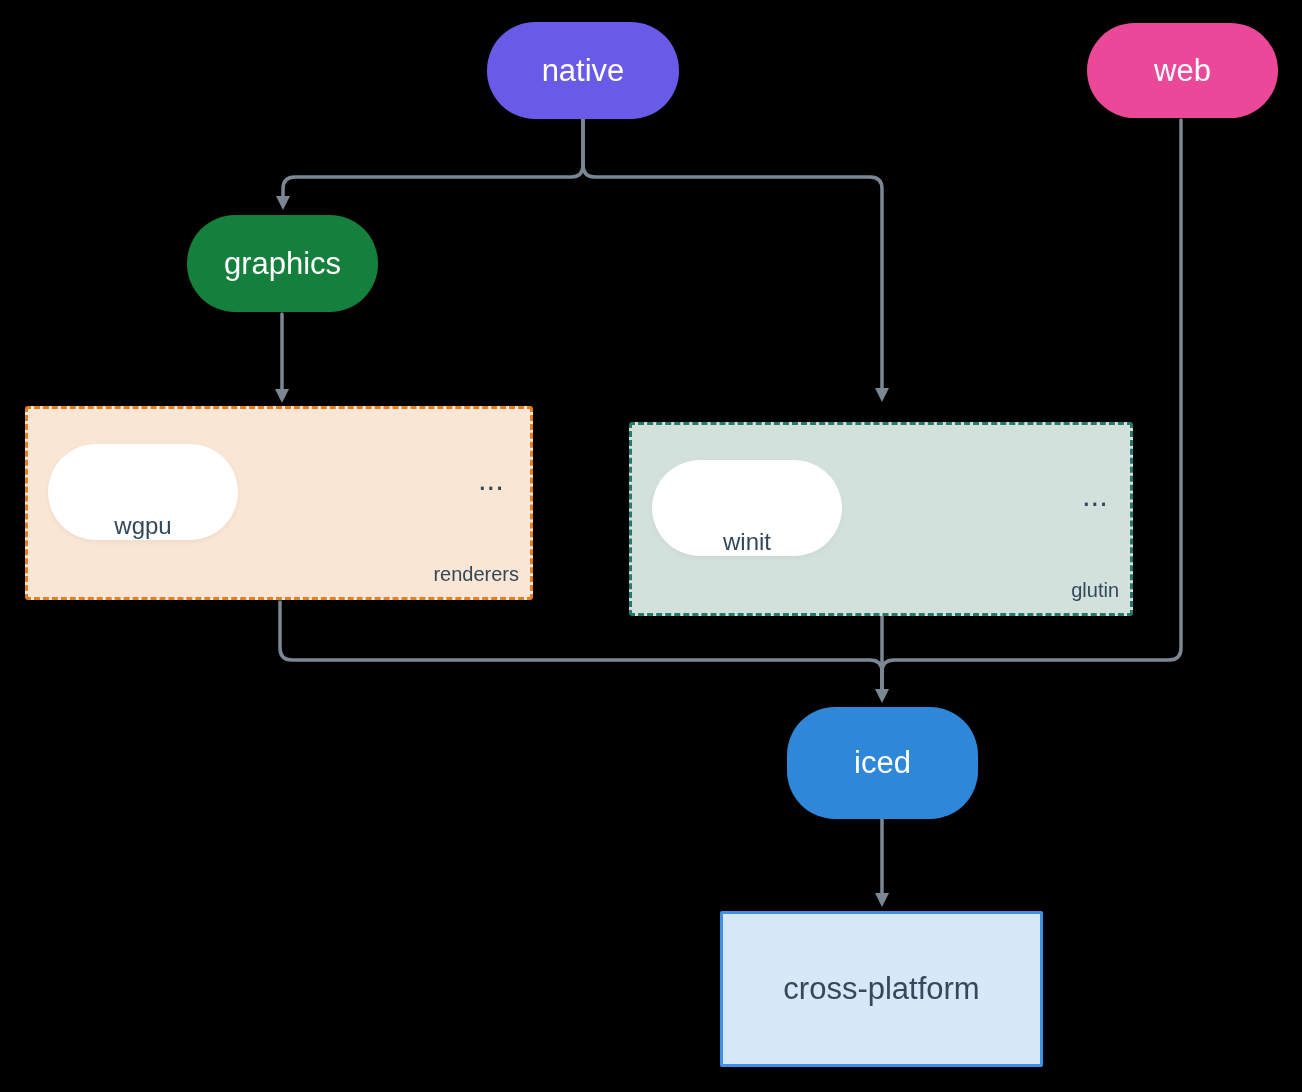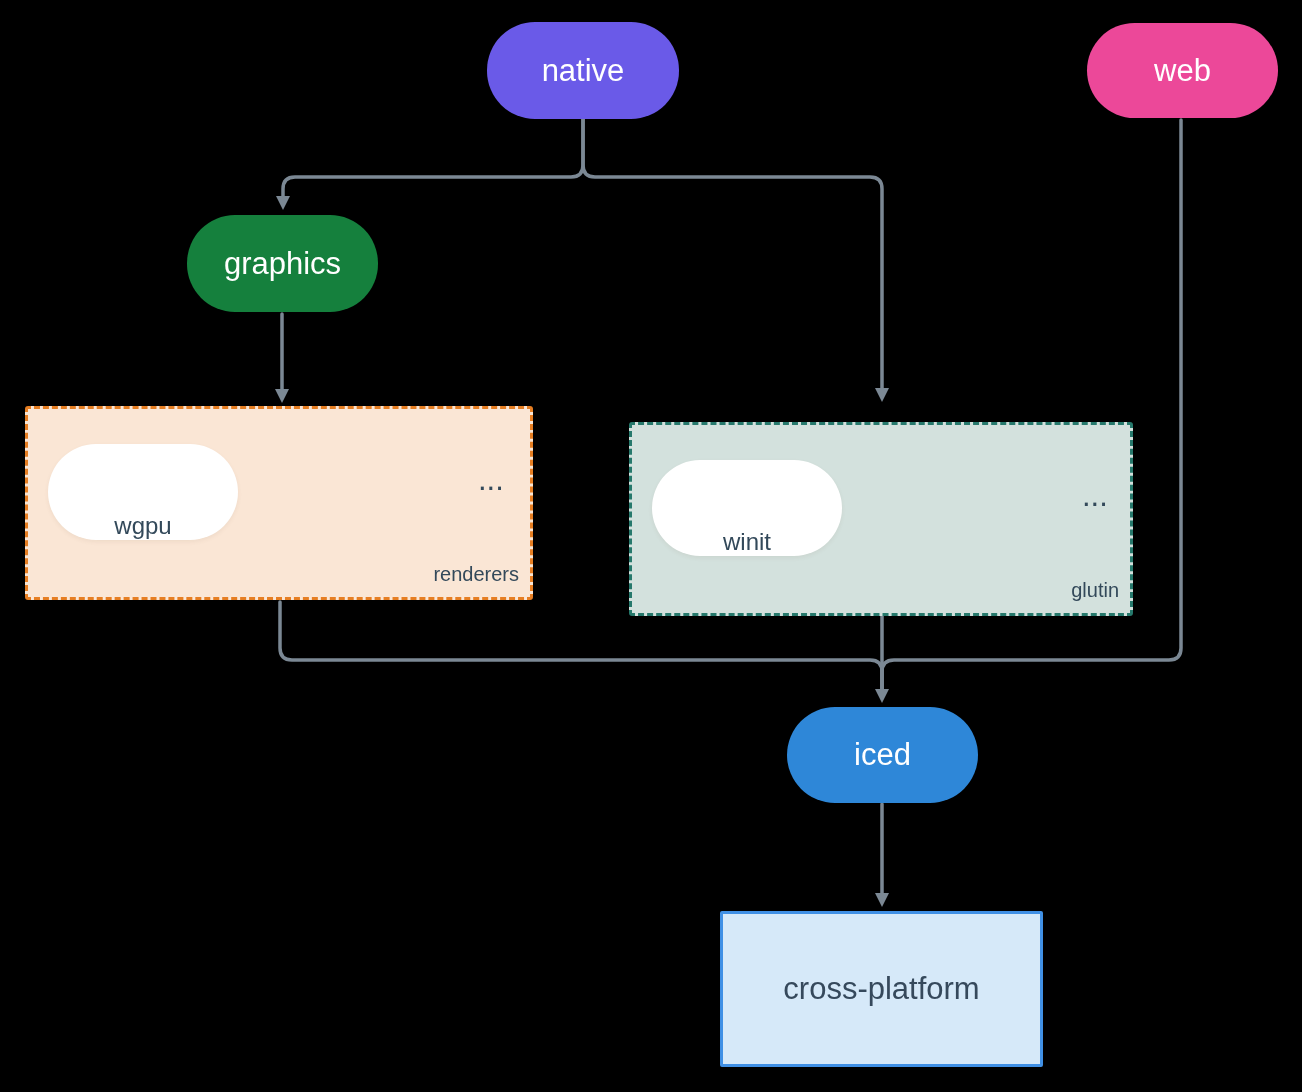--- a/index.html
+++ b/index.html
@@ -29,21 +29,21 @@
     border-radius: 48px;
     display: flex;
     align-items: center;
     justify-content: center;
     font-size: 31px;
     color: #ffffff;
   }
   .pill-native   { left: 487px; top:  22px; width: 192px; height: 97px; background: #6a5ae8; }
   .pill-web      { left: 1087px; top: 23px; width: 191px; height: 95px; background: #ec4899; }
   .pill-graphics { left: 187px; top: 215px; width: 191px; height: 97px; background: #15803d; }
-  .pill-iced     { left: 787px; top: 707px; width: 191px; height: 96px; background: #2e87d8; }
+  .pill-iced     { left: 787px; top: 707px; width: 191px; height: 112px; background: #2e87d8; }
 
   .group {
     position: absolute;
     border-width: 3px;
     border-style: dashed;
     border-radius: 3px;
     box-sizing: border-box;
   }
   .group-renderers {
     left: 25px; top: 406px; width: 508px; height: 194px;

